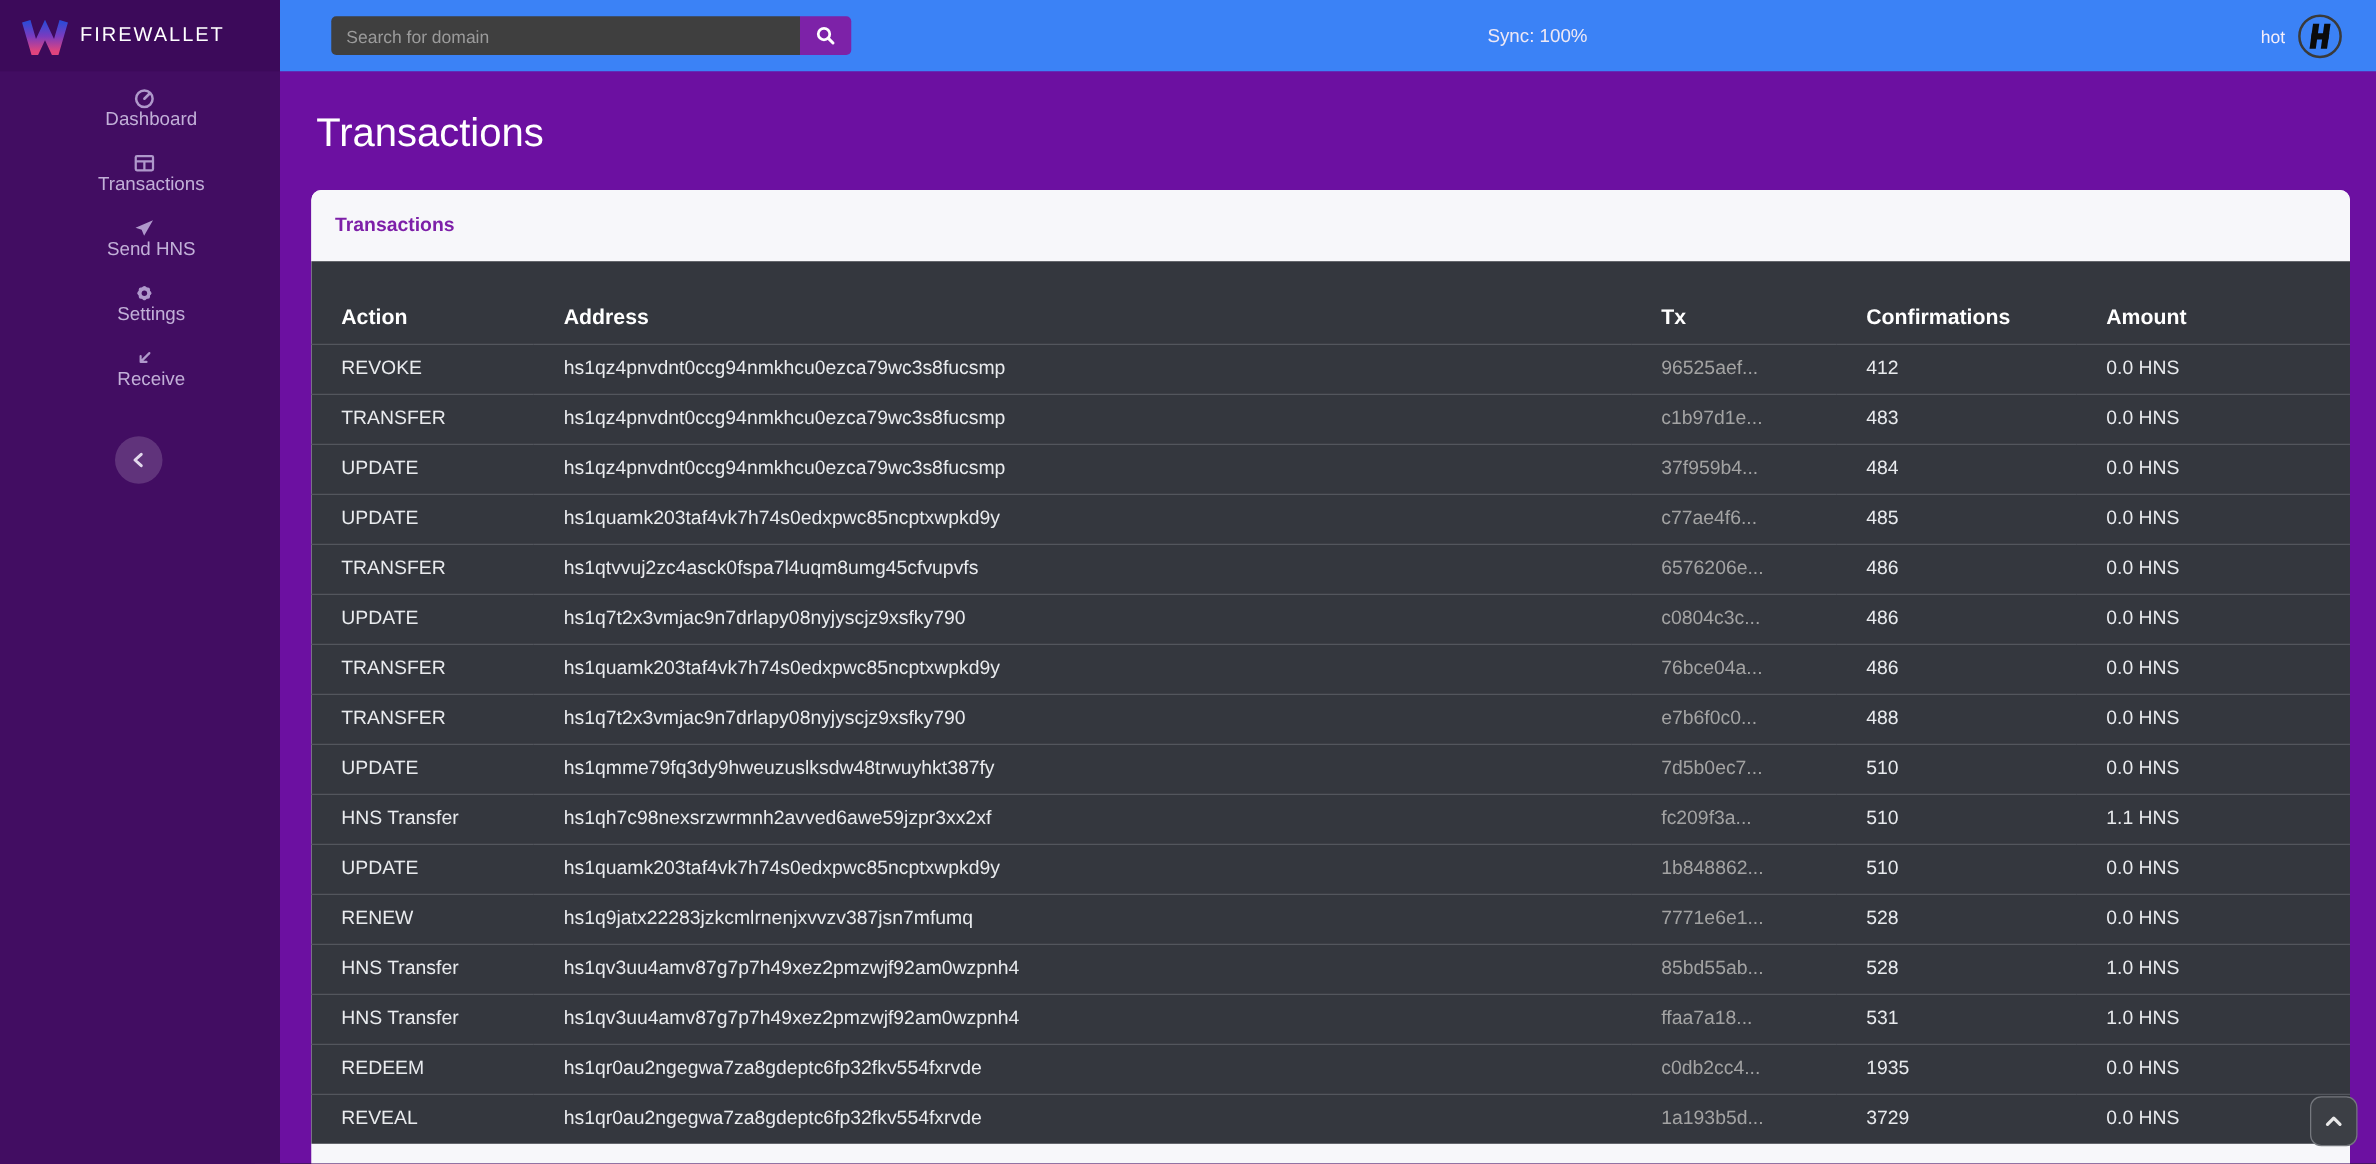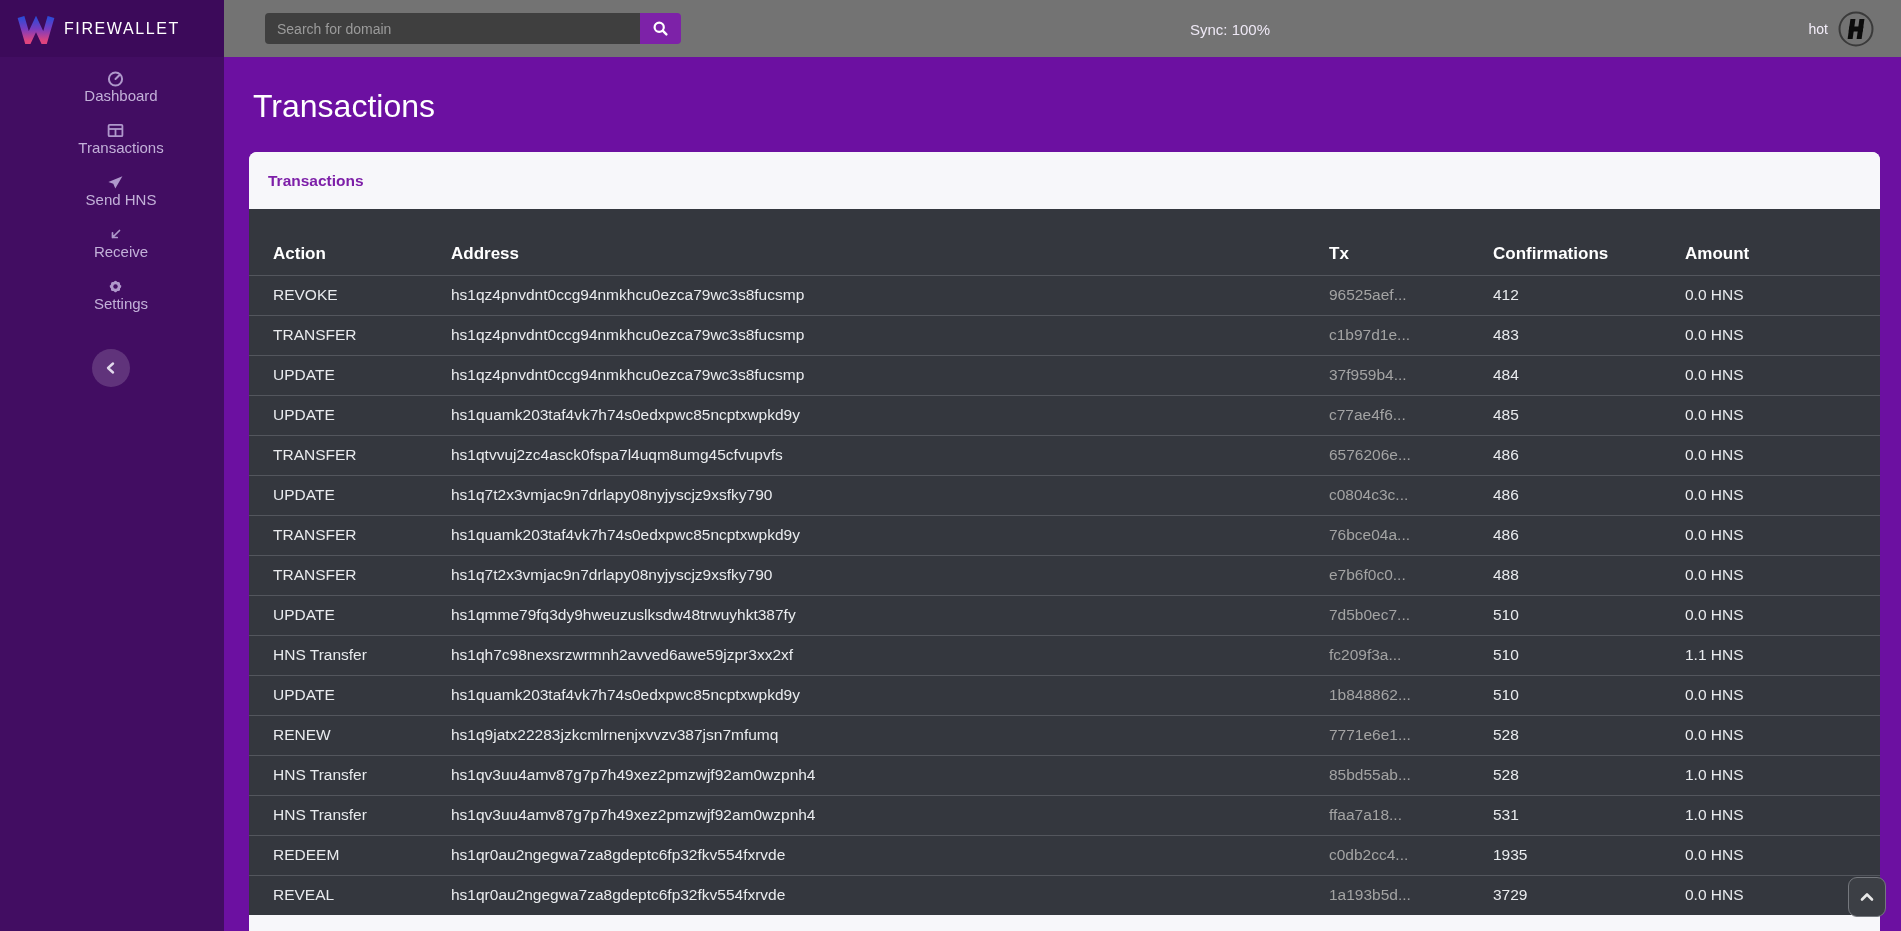--- a/index.html
+++ b/index.html
@@ -13,21 +13,21 @@
   .brand-name { color:#ffffff; font-size:16px; font-weight:normal; letter-spacing:1.6px; margin-left:9px; }
   .nav { margin-top:13px; }
   .nav-item { height:52px; display:flex; align-items:center; padding-left:18px; color:#c2b0d8; font-size:15px; cursor:pointer;flex-direction:column; }
   .nav-item .nicon { width:17px; height:17px; margin-right:11px; display:inline-flex; align-items:center; justify-content:center; }
   .nav-item svg { stroke:#af98cb; fill:none; }
   .nav-item svg .filled { fill:#af98cb; stroke:none; }
   .collapse-btn { position:absolute; left:92px; top:349px; width:38px; height:38px; border-radius:50%;
     background:rgba(255,255,255,0.16); border:none; cursor:pointer; display:flex; align-items:center; justify-content:center; }
 
   
-  .topbar { position:absolute; left:224px; top:0; width:1677px; height:57px; background:#737373; z-index:2; }
+  .topbar { position:absolute; left:224px; top:0; width:1677px; height:57px; background:#3b82f6; z-index:2; }
   .search-wrap { position:absolute; left:41px; top:13px; display:flex; height:31px; }
   .search-input { width:375px; height:31px; background:#3f3f3f; border:none; outline:none;
     border-radius:4px 0 0 4px; color:#d7d7d7; font-size:14px; padding:0 12px; font-family:"Liberation Sans",sans-serif; }
   .search-input::placeholder { color:#9b9b9b; }
   .search-btn { width:41px; height:31px; background:#7d22a8; border:none; border-radius:0 4px 4px 0;
     display:flex; align-items:center; justify-content:center; cursor:pointer; }
   .sync { position:absolute; left:1006px; top:50%; transform:translate(-50%,-50%); color:#eee8f5; font-size:15px; }
   .wallet-group { position:absolute; right:26px; top:0; height:57px; display:flex; align-items:center; gap:9px; }
   .wallet-name { color:#f4eefa; font-size:14px; }
   .hs-logo { width:38px; height:38px; cursor:pointer; }
@@ -93,34 +93,34 @@
         <span class="nicon">
           <svg width="17" height="17" viewBox="0 0 17 17">
               <path class="filled" d="M15.4 2.2 L1.4 8.1 L6.3 9.8 L8.3 14.6 L15.4 2.2 Z"></path>
             </svg>
         </span>
         <span>Send HNS</span>
       </div>
       <div class="nav-item">
         <span class="nicon">
           <svg width="17" height="17" viewBox="0 0 17 17">
-              <path d="M12.5 4.5 L5.5 11.5 M5.5 11.5 V6.8 M5.5 11.5 H10.2" stroke-width="1.7" stroke-linecap="round"></path>
-            </svg>
-        </span>
-        <span>Receive</span>
-      </div>
-      <div class="nav-item">
-        <span class="nicon">
-          <svg width="17" height="17" viewBox="0 0 17 17">
             <rect class="filled" x="4" y="4" width="9" height="9" rx="1.6"></rect>
             <rect class="filled" x="4" y="4" width="9" height="9" rx="1.6" transform="rotate(45 8.5 8.5)"></rect>
             <circle cx="8.5" cy="8.5" r="2.2" fill="#420d62" stroke="none"></circle>
           </svg>
         </span>
         <span>Settings</span>
+      </div>
+      <div class="nav-item">
+        <span class="nicon">
+          <svg width="17" height="17" viewBox="0 0 17 17">
+              <path d="M12.5 4.5 L5.5 11.5 M5.5 11.5 V6.8 M5.5 11.5 H10.2" stroke-width="1.7" stroke-linecap="round"></path>
+            </svg>
+        </span>
+        <span>Receive</span>
       </div>
     </nav>
     <button class="collapse-btn">
       <svg width="16" height="16" viewBox="0 0 16 16">
           <polyline points="10,3.5 5,8 10,12.5" fill="none" stroke="#e2d9ec" stroke-width="2.4" stroke-linecap="round" stroke-linejoin="round"></polyline>
         </svg>
     </button>
   </aside>
 
   <header class="topbar">

